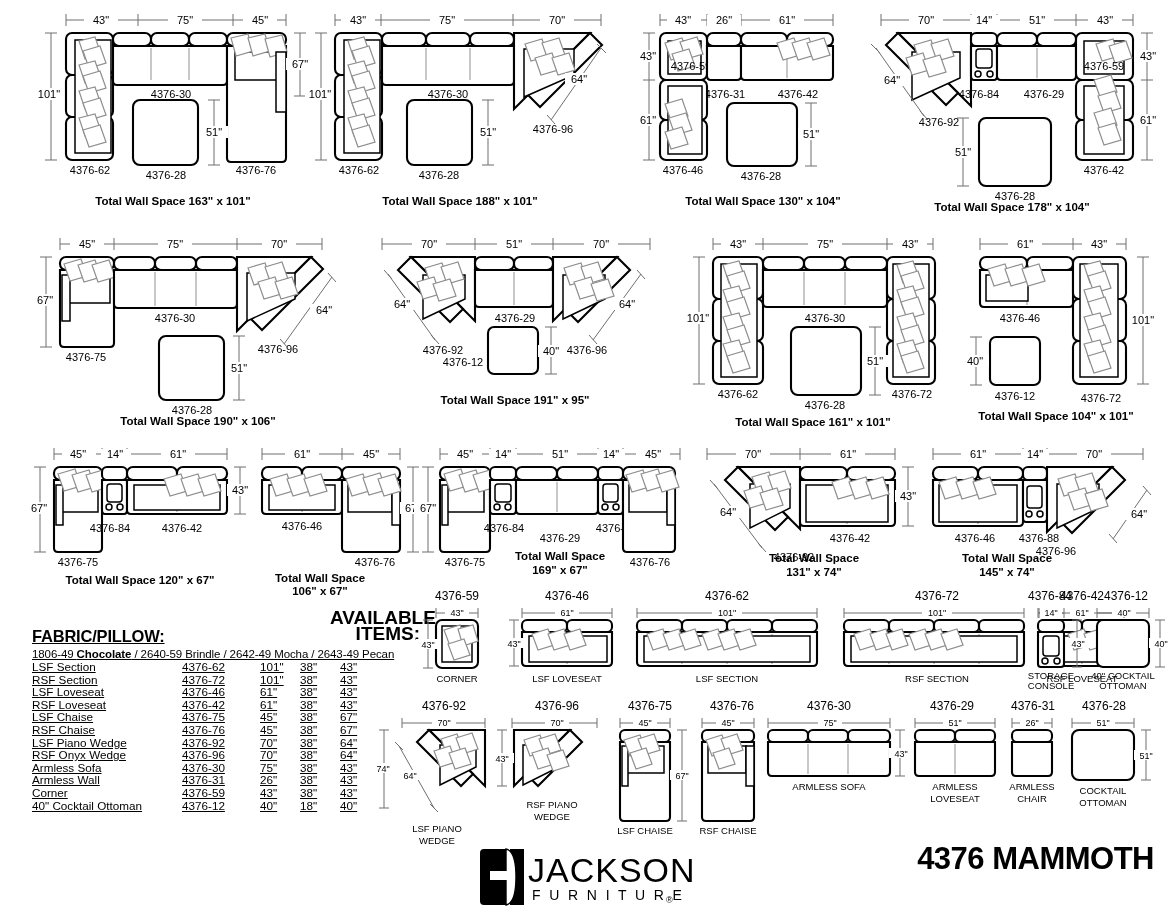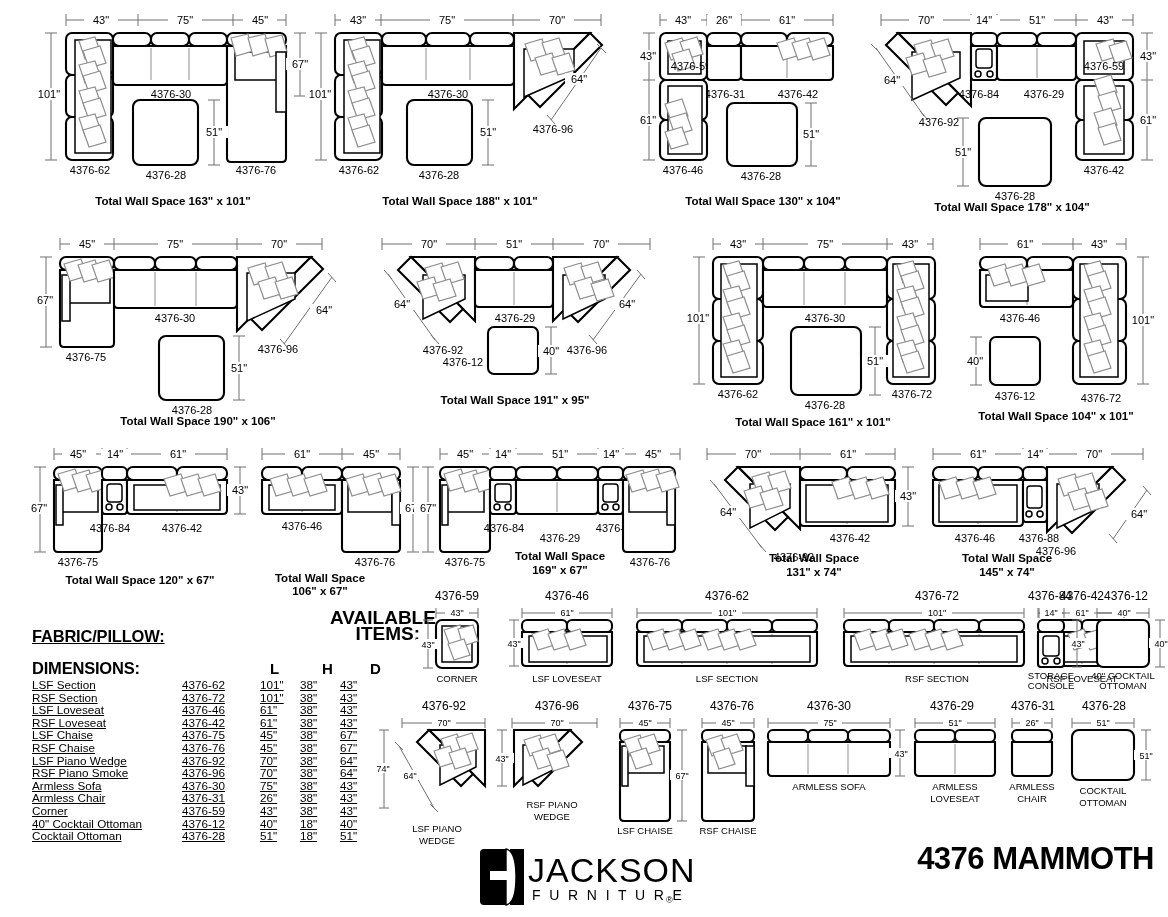--- a/index.html
+++ b/index.html
@@ -1476,27 +1476,22 @@
       </g>
   <rect x="382" y="52" width="24" height="10" fill="#fff"></rect>
   <text class="itemdim" x="394" y="61" text-anchor="middle">51"</text>
   <text class="itemlbl" x="351" y="96" text-anchor="middle">COCKTAIL</text>
   <text class="itemlbl" x="351" y="108" text-anchor="middle">OTTOMAN</text>
 </svg>
 </div>
 
 <div id="txtblock">
   <div class="hdr">FABRIC/PILLOW:</div>
-
-  <div id="dimhdr">
-    <span class="hdr">DIMENSIONS:</span>
-    <span class="colh" style="left:238px;">L</span>
-    <span class="colh" style="left:290px;">H</span>
-    <span class="colh" style="left:338px;">D</span>
-  </div>
+  <div class="fabline"><span>1806-49 </span><b>Chocolate</b><span> / 2640-59 Brindle / 2642-49 Mocha / 2643-49 Pecan</span></div>
+
 
   <table class="dims">
       <tbody id="dimbody">
         <tr>
           <td class="nm">LSF Section</td>
           <td class="sk">4376-62</td>
           <td class="v">101"</td>
           <td class="v">38"</td>
           <td class="v">43"</td>
         </tr>
@@ -1536,61 +1531,54 @@
           <td class="v">67"</td>
         </tr>
         <tr>
           <td class="nm">LSF Piano Wedge</td>
           <td class="sk">4376-92</td>
           <td class="v">70"</td>
           <td class="v">38"</td>
           <td class="v">64"</td>
         </tr>
         <tr>
-          <td class="nm">RSF Piano Smoke</td>
+          <td class="nm">RSF Onyx Wedge</td>
           <td class="sk">4376-96</td>
           <td class="v">70"</td>
           <td class="v">38"</td>
           <td class="v">64"</td>
         </tr>
         <tr>
           <td class="nm">Armless Sofa</td>
           <td class="sk">4376-30</td>
           <td class="v">75"</td>
           <td class="v">38"</td>
           <td class="v">43"</td>
         </tr>
         <tr>
-          <td class="nm">Armless Chair</td>
+          <td class="nm">Armless Wall</td>
           <td class="sk">4376-31</td>
           <td class="v">26"</td>
           <td class="v">38"</td>
           <td class="v">43"</td>
         </tr>
         <tr>
           <td class="nm">Corner</td>
           <td class="sk">4376-59</td>
           <td class="v">43"</td>
           <td class="v">38"</td>
           <td class="v">43"</td>
         </tr>
         <tr>
           <td class="nm">40" Cocktail Ottoman</td>
           <td class="sk">4376-12</td>
           <td class="v">40"</td>
           <td class="v">18"</td>
           <td class="v">40"</td>
         </tr>
-        <tr>
-          <td class="nm">Cocktail Ottoman</td>
-          <td class="sk">4376-28</td>
-          <td class="v">51"</td>
-          <td class="v">18"</td>
-          <td class="v">51"</td>
-        </tr>
       </tbody>
     </table>
 </div>
 
 <div id="logo">
 <svg width="200" height="62" viewBox="0 0 200 62">
   <g>
     <path d="M4 3 h22 v56 h-22 q-4 0 -4 -4 v-48 q0 -4 4 -4 z" fill="#000"></path>
     <path d="M30 3 h14 v56 h-14 z" fill="#000"></path>
     <path d="M26 3 q10 2 10 28 t-10 28 z" fill="#fff" stroke="#000" stroke-width="1.4"></path>

